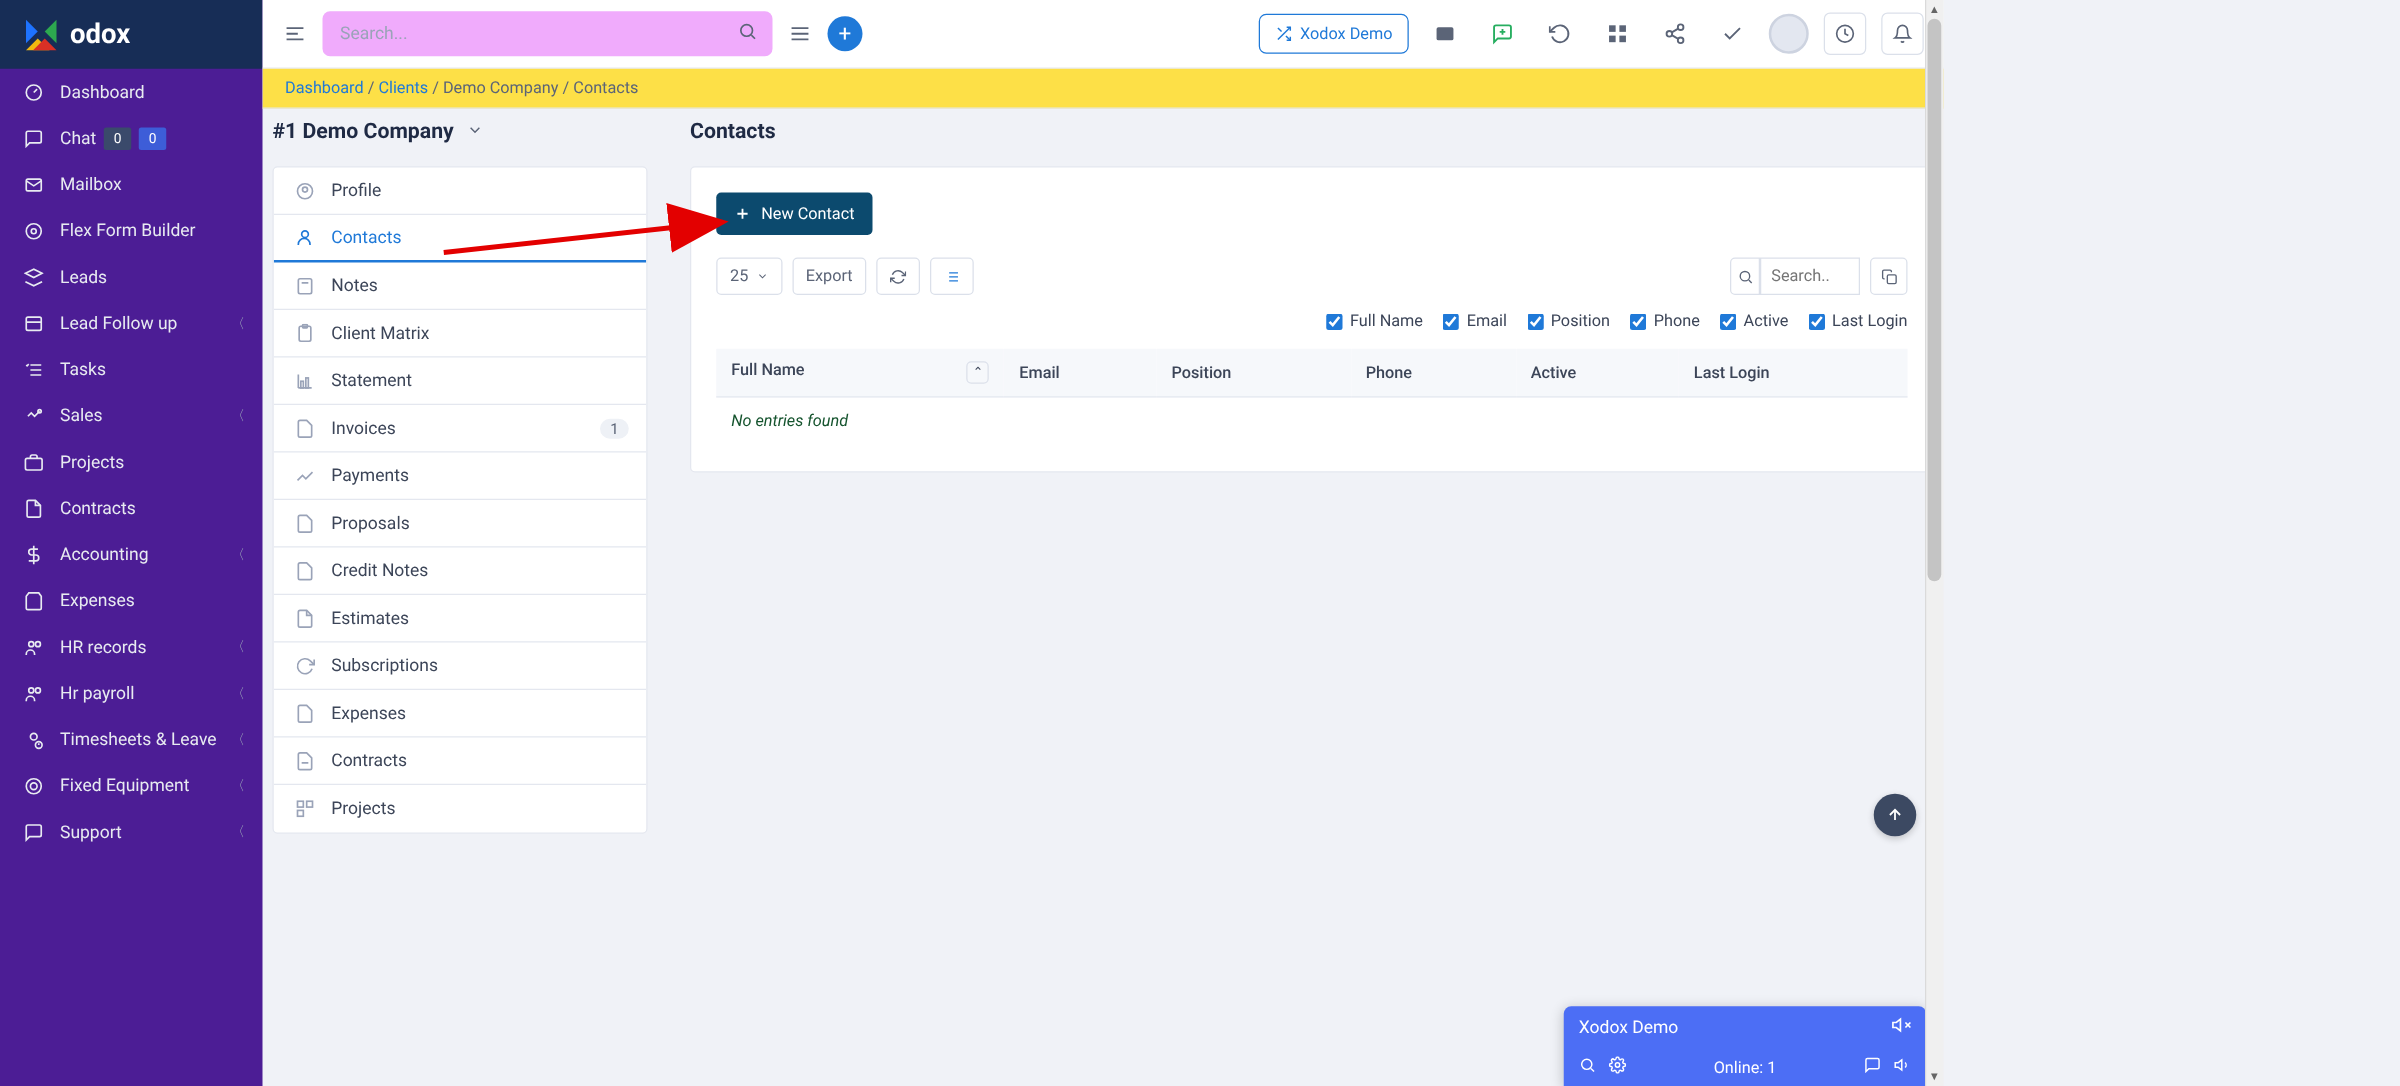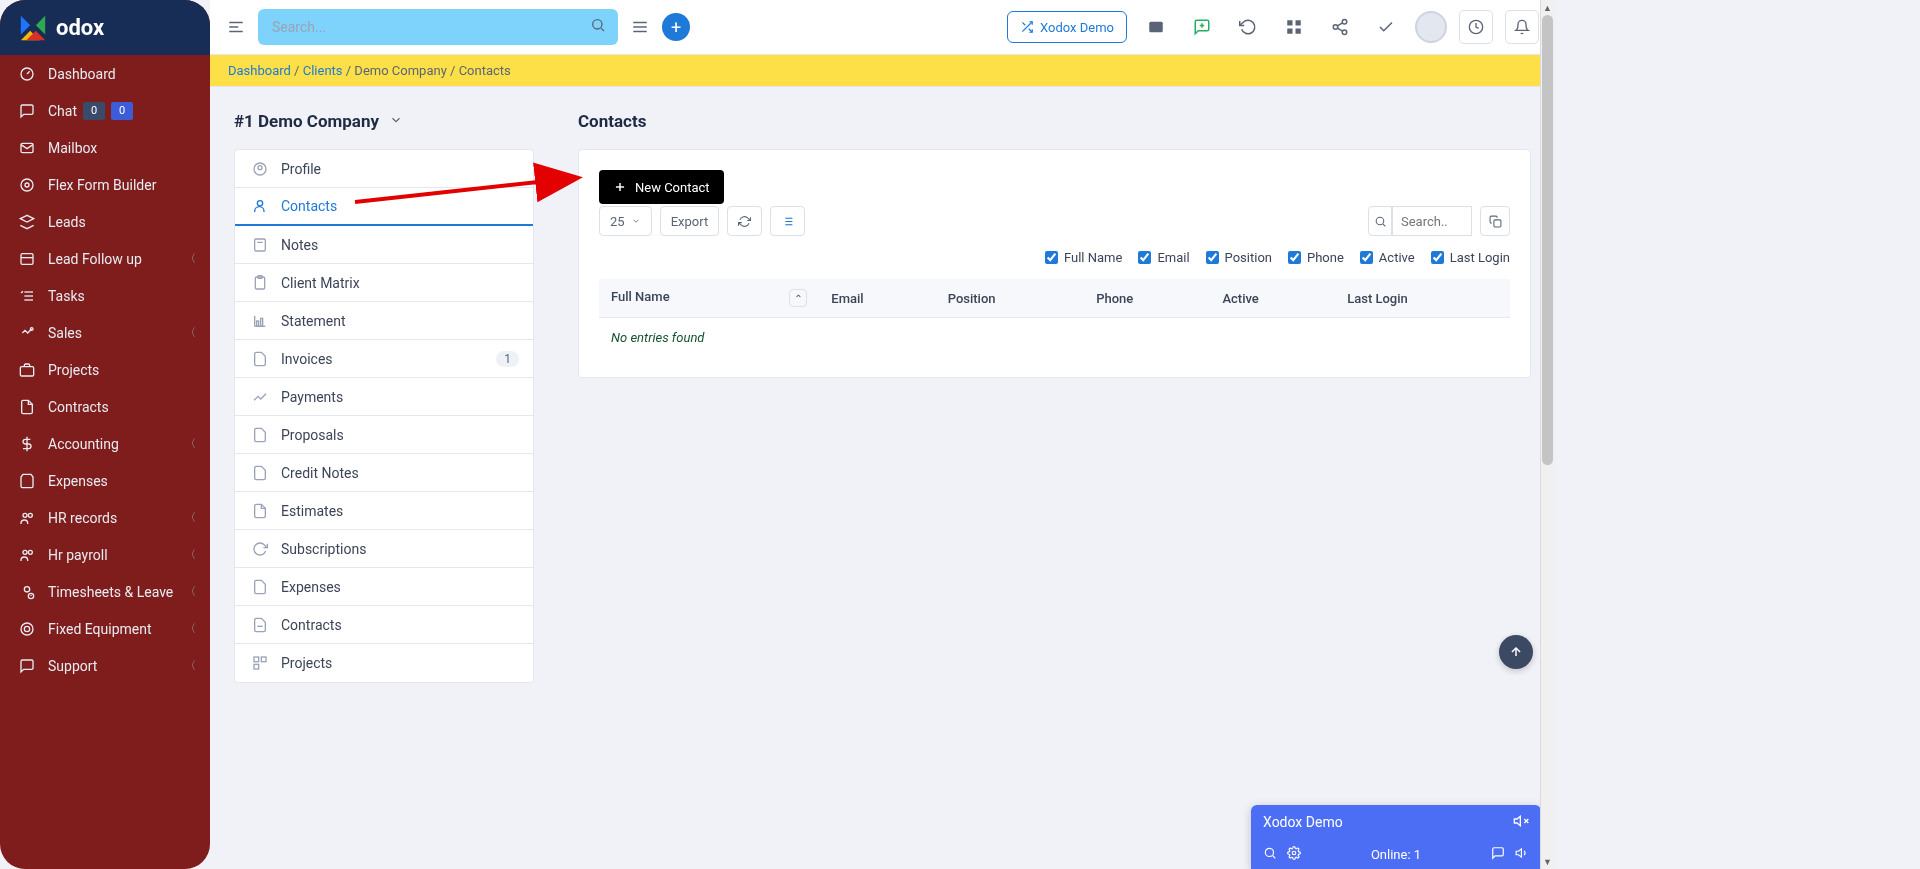--- a/index.html
+++ b/index.html
@@ -1,58 +1,58 @@
 <!DOCTYPE html>
 <html><head>
 <meta charset="utf-8">
 <style>
 * { margin: 0; padding: 0; box-sizing: border-box; font-family: -apple-system, BlinkMacSystemFont, "Segoe UI", Roboto, sans-serif; }
 body { background: #f0f2f7; display: flex; height: 869px; width: 1555px; overflow: hidden; position: relative; }
-.sidebar { width: 210px; background: #7f1d1d; color: #d3d9e4; overflow-y: auto; flex-shrink: 0; border-radius: 25px; }
+.sidebar { width: 210px; background: #4c1d95; color: #d3d9e4; overflow-y: auto; flex-shrink: 0; }
 .logo-area { height: 55px; display: flex; align-items: center; padding-left: 18px; background: #172d56; }
 .logo-x { width: 30px; height: 30px; margin-right: 8px; position: relative; }
 .logo-text { color: #fff; font-size: 22px; font-weight: 700; }
 .nav-item { display: flex; align-items: center; height: 37px; padding: 0 16px; font-size: 14px; cursor: pointer; color: #e8ebf1; position: relative; }
 .nav-icon { width: 22px; margin-right: 10px; display: flex; align-items: center; justify-content: center; }
 .nav-chevron { position: absolute; right: 14px; font-size: 11px; color: #9aa3b8; }
 .badge { display: inline-flex; align-items: center; justify-content: center; min-width: 22px; height: 18px; font-size: 11px; border-radius: 2px; margin-left: 6px; padding: 0 4px; }
 .badge-gray { background: #3a4a6b; color: #fff; }
 .badge-blue { background: #3d5dd8; color: #fff; }
 .main-area { flex: 1; display: flex; flex-direction: column; overflow: hidden; }
 .topbar { height: 55px; background: #fff; display: flex; align-items: center; padding: 0 16px; gap: 12px; border-bottom: 1px solid #e4e7ef; }
 .topbar-icon { color: #5b6477; cursor: pointer; width: 20px; height: 20px; display: flex; align-items: center; justify-content: center; }
 .search-box { position: relative; flex: 0 0 360px; }
-.search-box input { width: 100%; height: 36px; border: none; background: #7dd3fc; border-radius: 6px; padding: 0 60px 0 14px; font-size: 14px; color: #333; }
+.search-box input { width: 100%; height: 36px; border: none; background: #f0abfc; border-radius: 6px; padding: 0 60px 0 14px; font-size: 14px; color: #333; }
 .search-box input::placeholder { color: #9aa3b8; }
 .search-icon-right { position: absolute; right: 12px; top: 50%; transform: translateY(-50%); color: #5b6477; }
 .plus-circle { width: 28px; height: 28px; border-radius: 50%; background: #1f79d8; color: #fff; display: flex; align-items: center; justify-content: center; font-size: 18px; cursor: pointer; }
 .topbar-spacer { flex: 1; }
 .demo-btn { border: 1px solid #1f79d8; color: #1f79d8; background: #fff; border-radius: 6px; height: 32px; padding: 0 12px; display: flex; align-items: center; gap: 6px; font-size: 13px; cursor: pointer; }
 .topbar-right-icon { color: #5b6477; cursor: pointer; width: 34px; height: 34px; display: flex; align-items: center; justify-content: center; border-radius: 4px; }
 .green-icon { color: #27ae60; }
 .avatar-circle { width: 32px; height: 32px; border-radius: 50%; border: 2px solid #cdd3e0; background: #e3e7f0; }
 .outlined-icon-btn { border: 1px solid #dbe0ea; border-radius: 5px; }
 .breadcrumb { background: #fde047; padding: 8px 18px; font-size: 13px; color: #5b6477; border-bottom: 1px solid #e4e7ef; }
 .breadcrumb a { color: #1f79d8; text-decoration: none; }
-.content { display: flex; gap: 44px; padding: 24px; overflow: auto; }
+.content { display: flex; gap: 34px; padding: 8px; overflow: auto; }
 .left-panel { width: 300px; flex-shrink: 0; }
 .page-title-row { display: flex; align-items: center; gap: 10px; margin-bottom: 18px; }
 .page-title { font-size: 17px; font-weight: 700; color: #1f2a44; }
 .chev-down-small { color: #5b6477; font-size: 12px; }
 .tab-list { background: #fff; border-radius: 4px; border: 1px solid #e4e7ef; overflow: hidden; }
 .tab-item { display: flex; align-items: center; height: 38px; padding: 0 14px; font-size: 14px; color: #3c4558; border-bottom: 1px solid #e4e7ef; cursor: pointer; position: relative; }
 .tab-item:last-child { border-bottom: none; }
 .tab-item.active { color: #1f79d8; border-bottom: 2px solid #1f79d8; }
 .tab-icon { width: 22px; margin-right: 10px; color: #9aa3b8; display: flex; align-items: center; justify-content: center; }
 .tab-item.active .tab-icon { color: #1f79d8; }
 .tab-count { margin-left: auto; background: #eef1f6; border-radius: 10px; padding: 1px 8px; font-size: 12px; color: #5b6477; }
 .right-panel { flex: 1; }
 .section-title { font-size: 17px; font-weight: 700; color: #1f2a44; margin-bottom: 18px; }
 .card { background: #fff; border-radius: 4px; border: 1px solid #e4e7ef; padding: 20px; }
-.new-contact-btn { background: #000000; color: #fff; border: none; border-radius: 4px; height: 34px; padding: 0 14px; display: inline-flex; align-items: center; gap: 8px; font-size: 13px; cursor: pointer; margin-bottom: 2px; }
+.new-contact-btn { background: #0c4a6e; color: #fff; border: none; border-radius: 4px; height: 34px; padding: 0 14px; display: inline-flex; align-items: center; gap: 8px; font-size: 13px; cursor: pointer; margin-bottom: 18px; }
 .toolbar-row { display: flex; align-items: center; gap: 8px; margin-bottom: 14px; }
 .small-btn { height: 30px; border: 1px solid #dbe0ea; background: #fff; border-radius: 4px; padding: 0 10px; font-size: 13px; color: #5b6477; cursor: pointer; display: inline-flex; align-items: center; gap: 6px; }
 .toolbar-spacer { flex: 1; }
 .table-search { position: relative; }
 .table-search .sicon { position: absolute; left: 8px; top: 50%; transform: translateY(-50%); width: 24px; border: 1px solid #dbe0ea; height: 30px; display: flex; align-items: center; justify-content: center; border-radius: 4px 0 0 4px; background: #fff; color: #5b6477; }
 .table-search input { height: 30px; border: 1px solid #dbe0ea; border-radius: 0; padding: 0 8px; font-size: 13px; width: 80px; margin-left: 32px; }
 .ext-btn { height: 30px; width: 30px; border: 1px solid #dbe0ea; background: #fff; border-radius: 4px; display: inline-flex; align-items: center; justify-content: center; font-size: 13px; color: #5b6477; cursor: pointer; }
 .filters-row { display: flex; gap: 16px; justify-content: flex-end; margin-bottom: 14px; flex-wrap: wrap; }
 .filter-item { display: flex; align-items: center; gap: 6px; font-size: 13px; color: #3c4558; }
 .filter-item input { accent-color: #1f79d8; }

